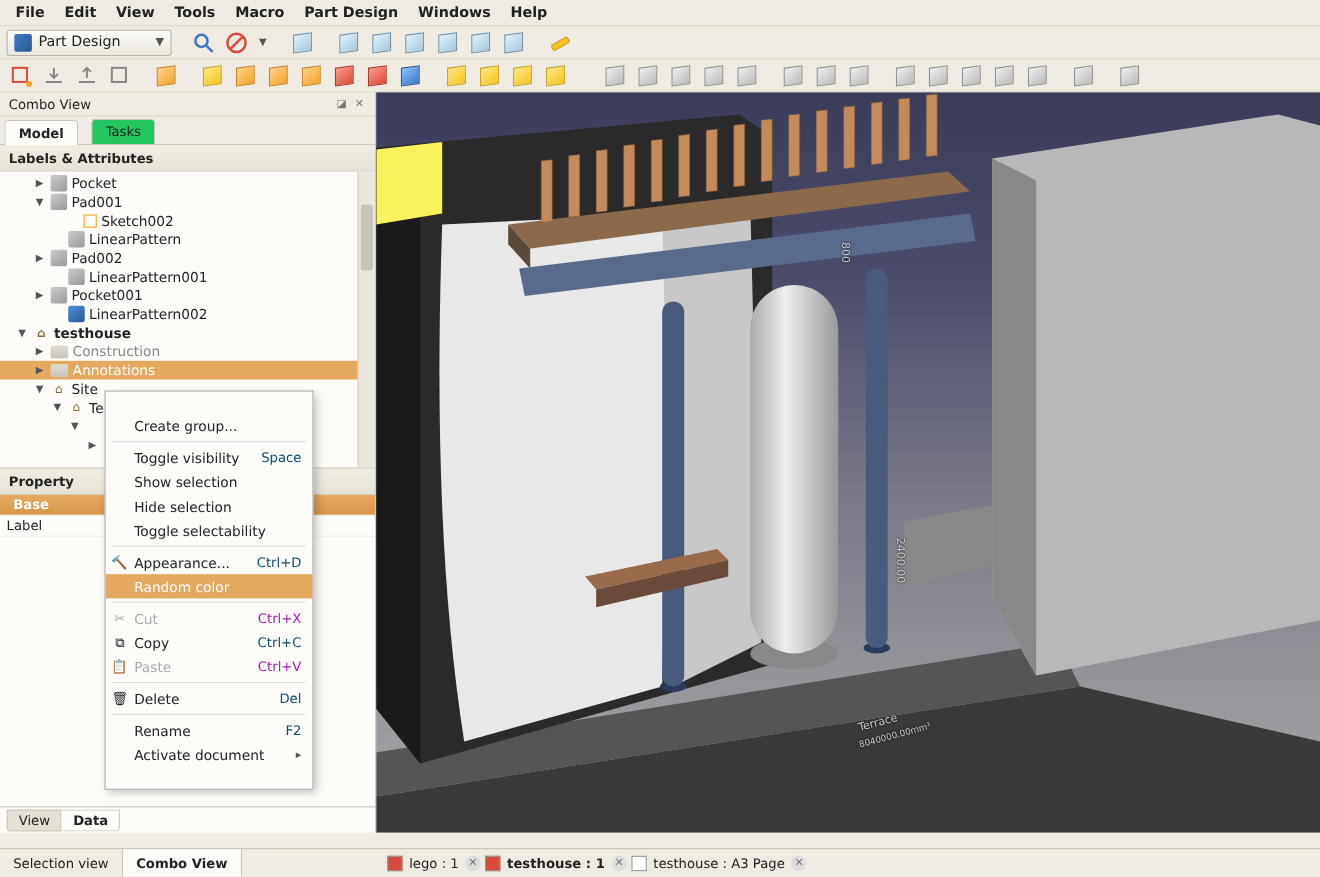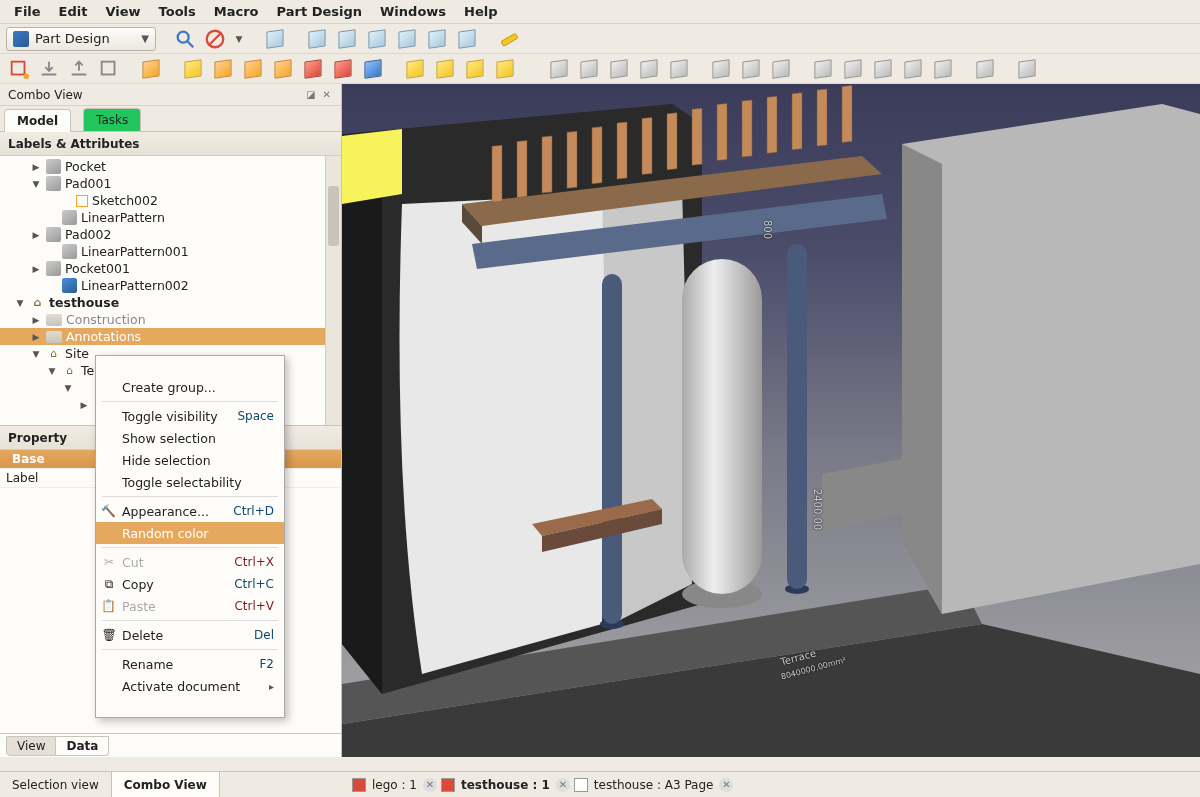--- a/index.html
+++ b/index.html
@@ -52,21 +52,21 @@
 .vtab.active { background: #fdfcf9; font-weight: bold; }
 
 .viewport { flex: 1; position: relative; background: linear-gradient(180deg,#3a3c5a 0%, #4a4c6a 25%, #7a7a88 55%, #aaa 100%); overflow: hidden; }
 .viewport .scene { position:absolute; inset:0; }
 
 .ctx { position: absolute; left: 95px; top: 355px; width: 190px; background: #fdfcf9; border: 1px solid #aaa; box-shadow: 3px 3px 8px rgba(0,0,0,.25); padding: 20px 0; z-index: 50; font-size: 12.5px; }
 .mi { height: 22px; display: flex; align-items: center; padding: 0 10px 0 26px; position: relative; }
 .mi.hl { background: #e5a85f; color: #fff; }
 .mi .sc { margin-left: auto; color: #0c4a6e; font-size: 12px; }
 .mi.dis { color: #aaa; }
-.mi.dis .sc { color: #7f1d1d; }
+.mi.dis .sc { color: #a21caf; }
 .msep { height: 1px; background: #ddd; margin: 3px 6px; }
 .mi .mico { position: absolute; left: 5px; width: 16px; height: 16px; display: flex; align-items: center; justify-content: center; font-size: 12px; }
 .mi .arr { margin-left: auto; font-size: 10px; color: #555; }
 
 .dim-label { position:absolute; font-size:10px; color:#ccc; text-shadow:0 0 2px #000; }
 
 .bottom { position: absolute; left: 0; right: 0; bottom: 0; height: 26px; background: #efebe2; border-top: 1px solid #c8c4ba; display: flex; align-items: center; }
 .btabs { width: 342px; display: flex; height: 100%; }
 .btab { padding: 4px 12px; border-right: 1px solid #c8c4ba; font-size: 12px; display: flex; align-items: center; }
 .btab.active { background: #fdfcf9; font-weight: bold; }

